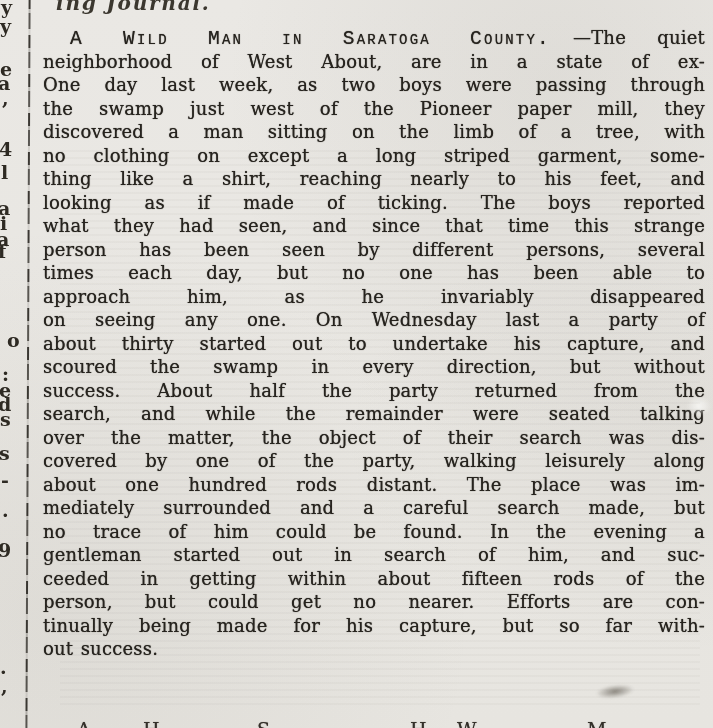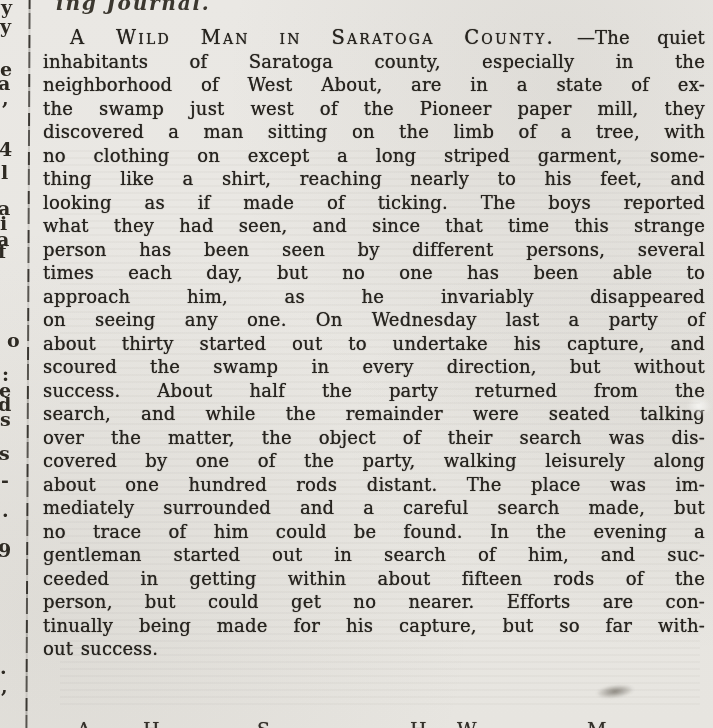--- a/index.html
+++ b/index.html
@@ -52,20 +52,21 @@
   .line{
     height:23.5px;
     text-align:justify;
     text-align-last:justify;
     overflow:visible;
   }
   .title-line .sc{
     font-variant:small-caps;
     letter-spacing:2.2px;
     font-size:19.5px;
+    font-family:Liberation Mono, monospace;
   }
   .title-line{padding-left:27px;}
   .title-rest{margin-left:22px;}
   .last-line{text-align:left;text-align-last:left;}
   
   #next-line{
     position:absolute;left:0;top:716px;width:713px;height:12px;
     overflow:hidden;
   }
   #next-line span{
@@ -124,22 +125,22 @@
       <span class="frag" style="left: 1px; top: 676px;">,</span>
     </div>
 
   <div id="prev-tail">ing Journal.</div>
 
   <div id="article">
     <div class="line title-line">
       <span class="sc">A Wild Man in Saratoga County.</span><span class="title-rest">—The quiet</span>
     </div>
     <div id="body-lines">
-        <div class="line">inhabitants of Saratoga county, especially in the</div>
         <div class="line">neighborhood of West About, are in a state of ex-</div>
+        <div class="line">One day last week, as two boys were passing through</div>
         <div class="line">the swamp just west of the Pioneer paper mill, they</div>
         <div class="line">discovered a man sitting on the limb of a tree, with</div>
         <div class="line">no clothing on except a long striped garment, some-</div>
         <div class="line">thing like a shirt, reaching nearly to his feet, and</div>
         <div class="line">looking as if made of ticking.  The boys reported</div>
         <div class="line">what they had seen, and since that time this strange</div>
         <div class="line">person has been seen by different persons, several</div>
         <div class="line">times each day, but no one has been able to</div>
         <div class="line">approach him, as he invariably disappeared</div>
         <div class="line">on seeing any one.  On Wednesday last a party of</div>

